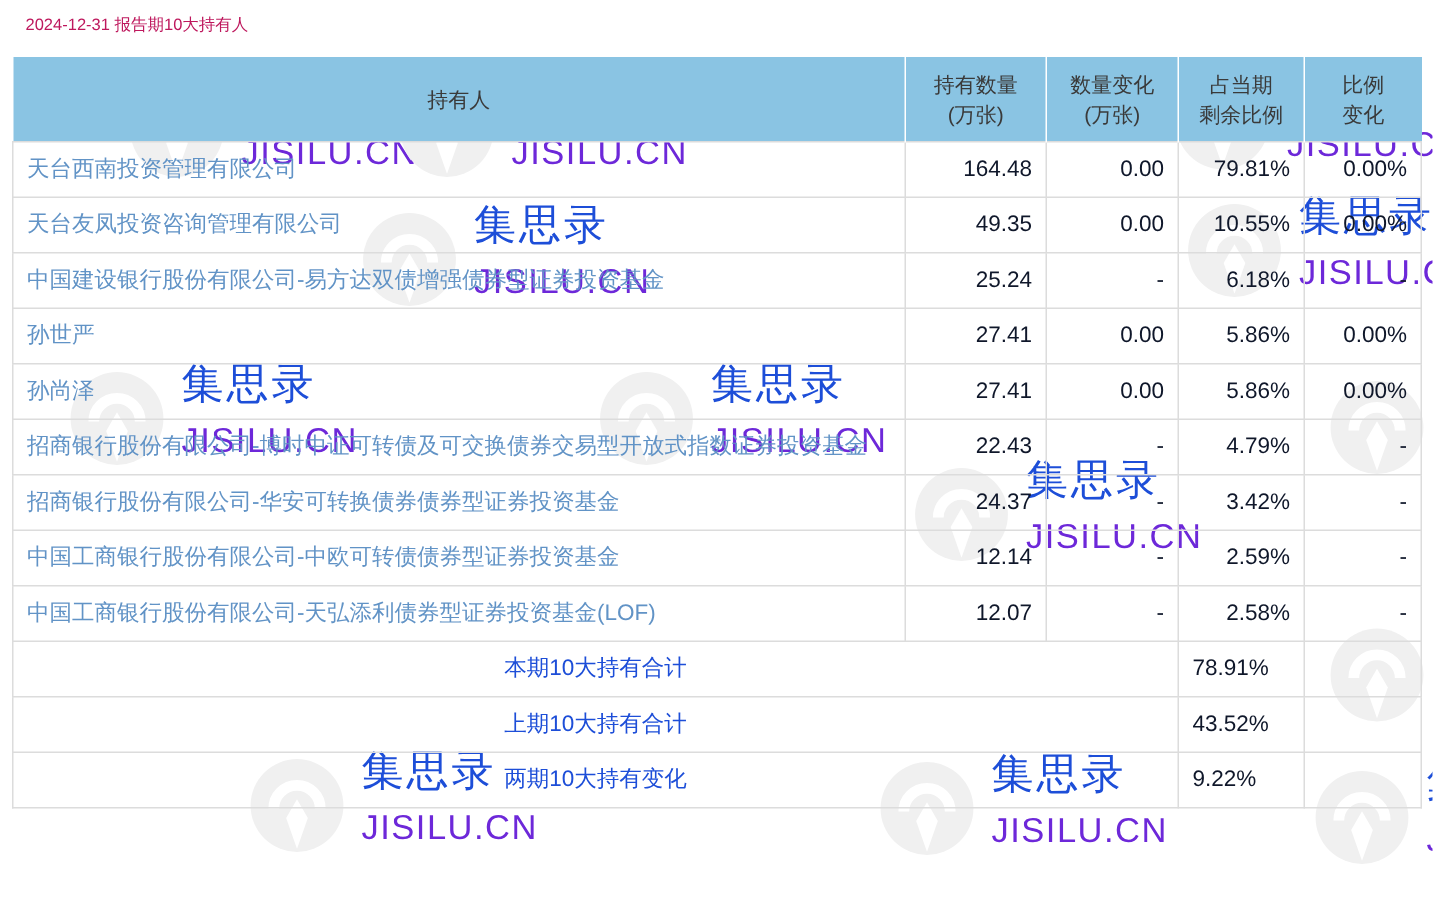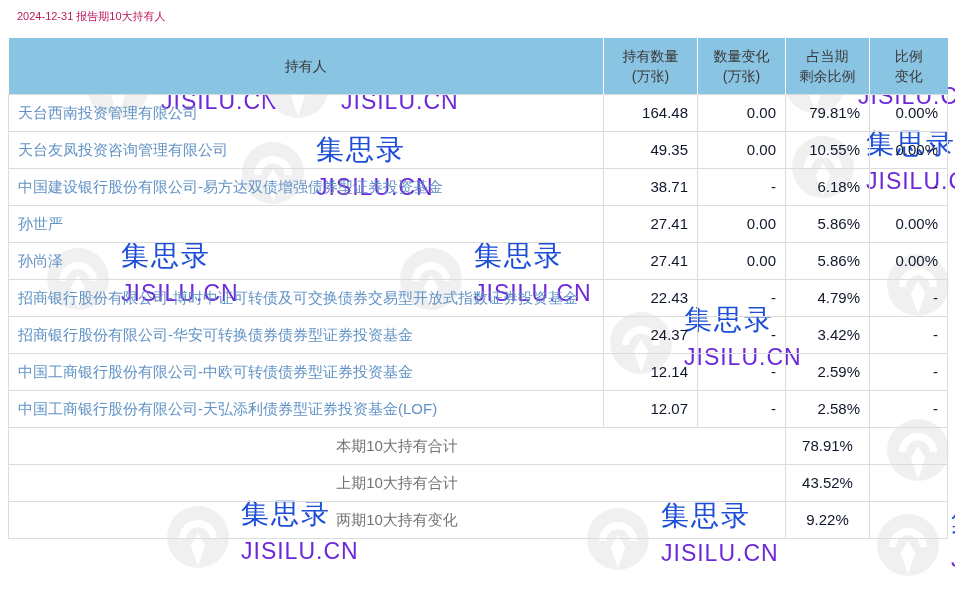--- a/index.html
+++ b/index.html
@@ -52,22 +52,22 @@
     border:1px solid #dcdcdc;
     background:transparent;
     height:37px;
     vertical-align:middle;
     padding:6px 9px;
     line-height:22px;
   }
   td.holder-cell { text-align:left; }
   td.num { text-align:right; color:#0f172a; }
   a.holder-link { color:#6193c6; text-decoration:none; cursor:pointer; }
-  tfoot td.flabel { text-align:center; color:#737373; }
-  tfoot td.num { text-align:center; }
+  tfoot td.flabel { text-align:center; color:#1d4ed8; }
+  tfoot td.num { text-align:left; }
 </style>
 </head>
 <body>
 
 <div class="watermarks">
     <div class="wm" style="left: 85px; top: 40px;">
       <svg class="wm-logo" viewBox="0 0 64 64">
         <circle cx="32" cy="32" r="30" fill="#f0f0f0"></circle>
         <path d="M17 34 a15 15 0 0 1 30 0" fill="none" stroke="#ffffff" stroke-width="7"></path>
         <path d="M32 28 l7 12 -7 20 -7 -20 z" fill="#ffffff"></path>
@@ -233,21 +233,21 @@
         </tr>
         <tr>
           <td class="holder-cell"><a class="holder-link">天台友凤投资咨询管理有限公司</a></td>
           <td class="num">49.35</td>
           <td class="num">0.00</td>
           <td class="num">10.55%</td>
           <td class="num">0.00%</td>
         </tr>
         <tr>
           <td class="holder-cell"><a class="holder-link">中国建设银行股份有限公司-易方达双债增强债券型证券投资基金</a></td>
-          <td class="num">38.71</td>
+          <td class="num">25.24</td>
           <td class="num">-</td>
           <td class="num">6.18%</td>
           <td class="num">-</td>
         </tr>
         <tr>
           <td class="holder-cell"><a class="holder-link">孙世严</a></td>
           <td class="num">27.41</td>
           <td class="num">0.00</td>
           <td class="num">5.86%</td>
           <td class="num">0.00%</td>

